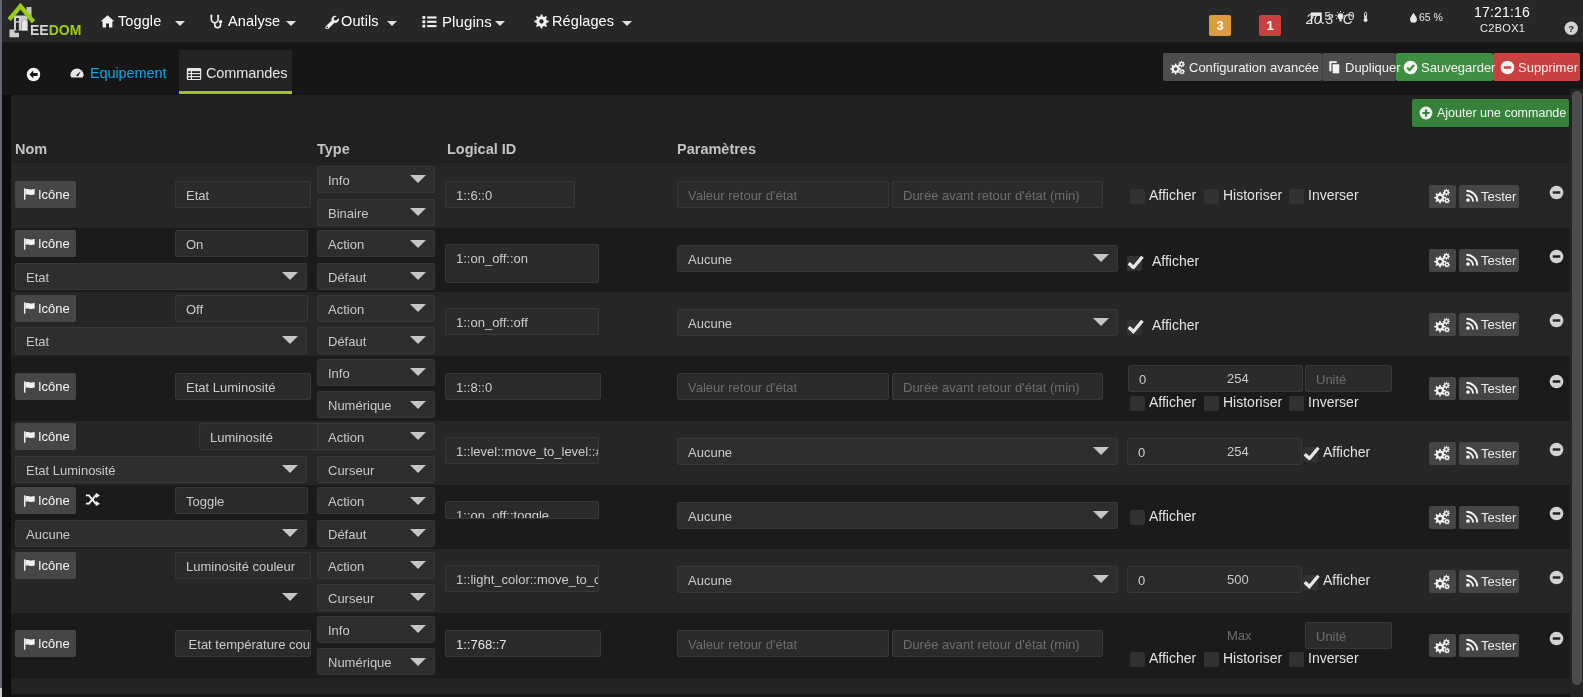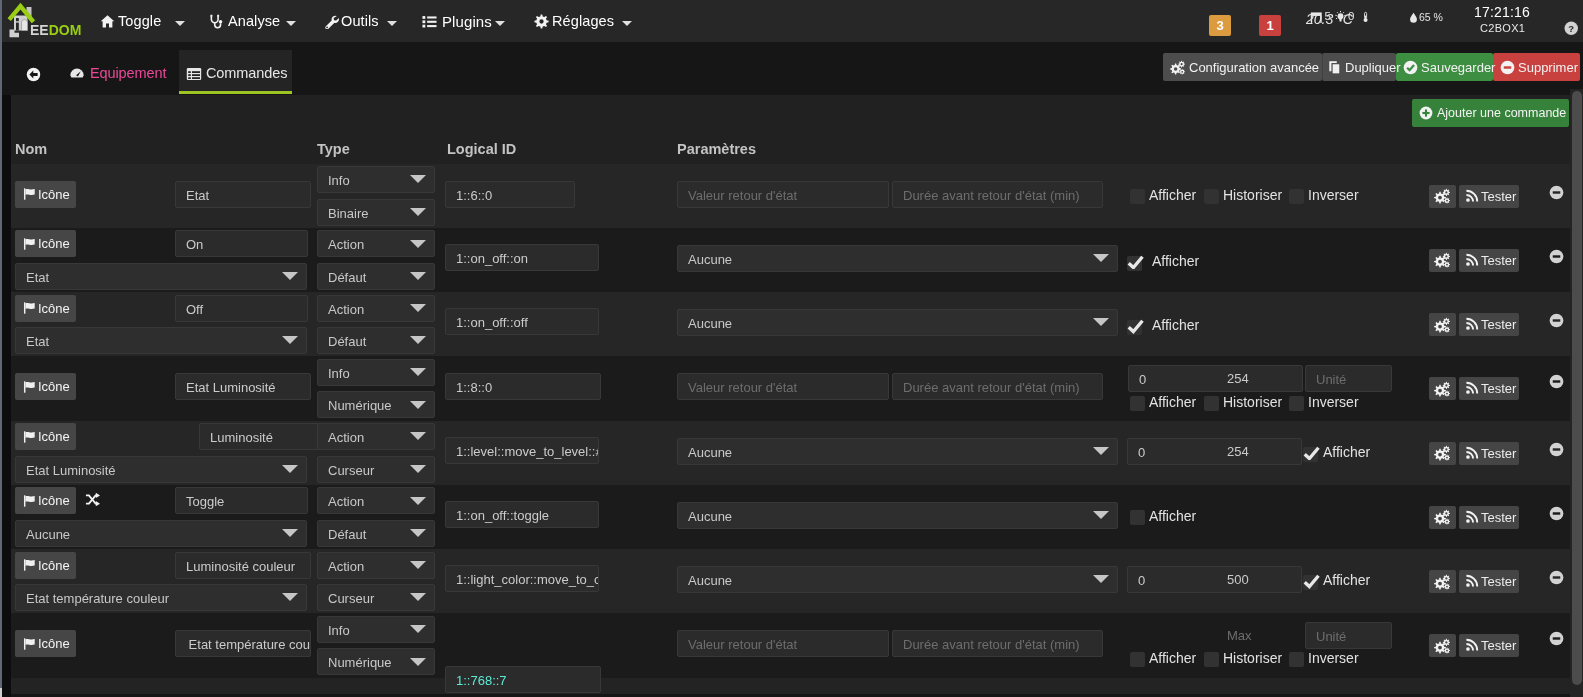--- a/index.html
+++ b/index.html
@@ -108,21 +108,21 @@
 <div class="ab" style="left:178.5px;top:50px;width:113px;height:43px;background:#242424;"></div>
 <div class="ab" style="left:178.5px;top:91px;width:113px;height:3px;background:#9cc425;"></div>
 <svg class="ab" style="left:26px;top:67px;" width="15" height="15" viewBox="0 0 16 16">
       <circle cx="8" cy="8" r="7.2" fill="#f2f2f2"></circle>
       <path fill="#161616" d="M7.8 3.8 L3.6 8 7.8 12.2 V9.6 H12.4 V6.4 H7.8 Z"></path>
     </svg>
 <svg class="ab" style="left:69px;top:66px;" width="16" height="16" viewBox="0 0 16 16">
       <path fill="#e6e6e6" d="M8 2.6 a6.6 6.6 0 0 1 6.6 6.6 l-1 2.2 H2.4 l-1-2.2 A6.6 6.6 0 0 1 8 2.6 Z"></path>
       <path fill="#161616" d="M7.1 9.2 L11.8 5.2 8.9 10.6 Z"></path>
     </svg>
-<div class="ab" style="left:90px;top:64.5px;font-size:14.5px;color:#ec4899;font-weight:400;letter-spacing:-0.1px;">Equipement</div>
+<div class="ab" style="left:90px;top:64.5px;font-size:14.5px;color:#0ea5e9;font-weight:400;letter-spacing:-0.1px;">Equipement</div>
 <svg class="ab" style="left:186px;top:66px;" width="16" height="16" viewBox="0 0 16 16">
       <rect x="0.8" y="2" width="14.4" height="12" rx="1.2" fill="#e6e6e6"></rect>
       <rect x="2.2" y="5.2" width="2.6" height="1.8" fill="#242424"></rect>
       <rect x="6" y="5.2" width="8" height="1.8" fill="#242424"></rect>
       <rect x="2.2" y="8.2" width="2.6" height="1.8" fill="#242424"></rect>
       <rect x="6" y="8.2" width="8" height="1.8" fill="#242424"></rect>
       <rect x="2.2" y="11.2" width="2.6" height="1.8" fill="#242424"></rect>
       <rect x="6" y="11.2" width="8" height="1.8" fill="#242424"></rect>
     </svg>
 <div class="ab" style="left:206px;top:64.5px;font-size:14.5px;color:#e6e6e6;font-weight:400;letter-spacing:-0.1px;">Commandes</div>
@@ -212,21 +212,21 @@
       <rect x="1.2" y="1" width="1.8" height="14" fill="#f0f0f0"></rect>
       <path fill="#f0f0f0" d="M3 2.2 C6 0.8 8.5 3.4 14.4 1.9 V8.6 C8.5 10.1 6 7.5 3 8.9 Z"></path>
     </svg>
 <div class="inp" style="left:175px;top:230.25px;width:133px;height:27px;line-height:27px;color:#cbcbcb;">On</div>
 <div class="inp" style="left:15px;top:262.75px;width:292px;height:27px;line-height:27px;color:#c8c8c8;background:#2e2e2e;">Etat</div>
 <div class="ab" style="left:282px;top:272.05px;width:0;height:0;border-left:8.0px solid transparent;border-right:8.0px solid transparent;border-top:8.32px solid #c6c6c6;"></div>
 <div class="inp" style="left:317px;top:230.25px;width:118px;height:27px;line-height:27px;color:#c8c8c8;background:#2e2e2e;">Action</div>
 <div class="ab" style="left:410px;top:239.55px;width:0;height:0;border-left:8.0px solid transparent;border-right:8.0px solid transparent;border-top:8.32px solid #c6c6c6;"></div>
 <div class="inp" style="left:317px;top:262.75px;width:118px;height:27px;line-height:27px;color:#c8c8c8;background:#2e2e2e;">Défaut</div>
 <div class="ab" style="left:410px;top:272.05px;width:0;height:0;border-left:8.0px solid transparent;border-right:8.0px solid transparent;border-top:8.32px solid #c6c6c6;"></div>
-<div class="inp" style="left:445px;top:243.75px;width:154px;height:27px;line-height:27px;color:#cbcbcb;">1::on_off::on</div>
+<div class="inp" style="left:445px;top:243.75px;width:154px;height:39px;line-height:27px;color:#cbcbcb;">1::on_off::on</div>
 <div class="inp" style="left:677px;top:244.75px;width:441px;height:27px;line-height:27px;color:#c8c8c8;background:#2e2e2e;">Aucune</div>
 <div class="ab" style="left:1093px;top:254.05px;width:0;height:0;border-left:8.0px solid transparent;border-right:8.0px solid transparent;border-top:8.32px solid #c6c6c6;"></div>
 <div class="cb" style="left:1127px;top:255.75px;"></div>
 <svg class="ab" style="left:1126.5px;top:253.75px;" width="17" height="15.5" viewBox="0 0 17 16">
       <path fill="none" stroke="#e8e8e8" stroke-width="3.4" d="M1.5 9.5 L6.3 14 15.7 2.8"></path>
     </svg>
 <div class="ab" style="left:1152px;top:252.75px;font-size:14px;color:#e2e2e2;font-weight:400;">Afficher</div>
 <div class="gbtn" style="left:1429px;top:248.75px;"></div>
 <svg class="ab" style="left:1434px;top:252.25px;" width="16" height="16" viewBox="0 0 16 16">
       <path fill="#f2f2f2" fill-rule="evenodd" d="M11.87 8.96 L11.87 10.24 L10.19 10.56 L9.64 11.88 L10.60 13.30 L9.70 14.20 L8.28 13.24 L6.96 13.79 L6.64 15.47 L5.36 15.47 L5.04 13.79 L3.72 13.24 L2.30 14.20 L1.40 13.30 L2.36 11.88 L1.81 10.56 L0.13 10.24 L0.13 8.96 L1.81 8.64 L2.36 7.32 L1.40 5.90 L2.30 5.00 L3.72 5.96 L5.04 5.41 L5.36 3.73 L6.64 3.73 L6.96 5.41 L8.28 5.96 L9.70 5.00 L10.60 5.90 L9.64 7.32 L10.19 8.64 Z M7.90 9.60 A1.9 1.9 0 1 0 4.10 9.60 A1.9 1.9 0 1 0 7.90 9.60 Z"></path>
@@ -366,21 +366,21 @@
       <path fill="#f2f2f2" d="M11.5 0.8 L16 3.6 11.5 6.4 Z"></path>
       <path fill="#f2f2f2" d="M11.5 9.6 L16 12.4 11.5 15.2 Z"></path>
     </svg>
 <div class="inp" style="left:175px;top:487.25px;width:133px;height:27px;line-height:27px;color:#cbcbcb;">Toggle</div>
 <div class="inp" style="left:15px;top:519.75px;width:292px;height:27px;line-height:27px;color:#c8c8c8;background:#2e2e2e;">Aucune</div>
 <div class="ab" style="left:282px;top:529.05px;width:0;height:0;border-left:8.0px solid transparent;border-right:8.0px solid transparent;border-top:8.32px solid #c6c6c6;"></div>
 <div class="inp" style="left:317px;top:487.25px;width:118px;height:27px;line-height:27px;color:#c8c8c8;background:#2e2e2e;">Action</div>
 <div class="ab" style="left:410px;top:496.55px;width:0;height:0;border-left:8.0px solid transparent;border-right:8.0px solid transparent;border-top:8.32px solid #c6c6c6;"></div>
 <div class="inp" style="left:317px;top:519.75px;width:118px;height:27px;line-height:27px;color:#c8c8c8;background:#2e2e2e;">Défaut</div>
 <div class="ab" style="left:410px;top:529.05px;width:0;height:0;border-left:8.0px solid transparent;border-right:8.0px solid transparent;border-top:8.32px solid #c6c6c6;"></div>
-<div class="inp" style="left:445px;top:500.75px;width:154px;height:27px;line-height:27px;color:#cbcbcb;">1::on_off::toggle</div>
+<div class="inp" style="left:445px;top:500.75px;width:154px;height:18px;line-height:27px;color:#cbcbcb;">1::on_off::toggle</div>
 <div class="inp" style="left:677px;top:501.75px;width:441px;height:27px;line-height:27px;color:#c8c8c8;background:#2e2e2e;">Aucune</div>
 <div class="ab" style="left:1093px;top:511.05px;width:0;height:0;border-left:8.0px solid transparent;border-right:8.0px solid transparent;border-top:8.32px solid #c6c6c6;"></div>
 <div class="cb" style="left:1130px;top:509.75px;"></div>
 <div class="ab" style="left:1149px;top:507.75px;font-size:14px;color:#e2e2e2;font-weight:400;">Afficher</div>
 <div class="gbtn" style="left:1429px;top:505.75px;"></div>
 <svg class="ab" style="left:1434px;top:509.25px;" width="16" height="16" viewBox="0 0 16 16">
       <path fill="#f2f2f2" fill-rule="evenodd" d="M11.87 8.96 L11.87 10.24 L10.19 10.56 L9.64 11.88 L10.60 13.30 L9.70 14.20 L8.28 13.24 L6.96 13.79 L6.64 15.47 L5.36 15.47 L5.04 13.79 L3.72 13.24 L2.30 14.20 L1.40 13.30 L2.36 11.88 L1.81 10.56 L0.13 10.24 L0.13 8.96 L1.81 8.64 L2.36 7.32 L1.40 5.90 L2.30 5.00 L3.72 5.96 L5.04 5.41 L5.36 3.73 L6.64 3.73 L6.96 5.41 L8.28 5.96 L9.70 5.00 L10.60 5.90 L9.64 7.32 L10.19 8.64 Z M7.90 9.60 A1.9 1.9 0 1 0 4.10 9.60 A1.9 1.9 0 1 0 7.90 9.60 Z"></path>
       <path fill="#f2f2f2" fill-rule="evenodd" d="M15.98 4.01 L15.98 4.79 L14.93 4.98 L14.60 5.78 L15.21 6.66 L14.66 7.21 L13.78 6.60 L12.98 6.93 L12.79 7.98 L12.01 7.98 L11.82 6.93 L11.02 6.60 L10.14 7.21 L9.59 6.66 L10.20 5.78 L9.87 4.98 L8.82 4.79 L8.82 4.01 L9.87 3.82 L10.20 3.02 L9.59 2.14 L10.14 1.59 L11.02 2.20 L11.82 1.87 L12.01 0.82 L12.79 0.82 L12.98 1.87 L13.78 2.20 L14.66 1.59 L15.21 2.14 L14.60 3.02 L14.93 3.82 Z M13.50 4.40 A1.1 1.1 0 1 0 11.30 4.40 A1.1 1.1 0 1 0 13.50 4.40 Z"></path>
       <path fill="#f2f2f2" fill-rule="evenodd" d="M15.98 12.28 L15.98 12.92 L15.14 13.09 L14.86 13.77 L15.34 14.48 L14.88 14.94 L14.17 14.46 L13.49 14.74 L13.32 15.58 L12.68 15.58 L12.51 14.74 L11.83 14.46 L11.12 14.94 L10.66 14.48 L11.14 13.77 L10.86 13.09 L10.02 12.92 L10.02 12.28 L10.86 12.11 L11.14 11.43 L10.66 10.72 L11.12 10.26 L11.83 10.74 L12.51 10.46 L12.68 9.62 L13.32 9.62 L13.49 10.46 L14.17 10.74 L14.88 10.26 L15.34 10.72 L14.86 11.43 L15.14 12.11 Z M13.90 12.60 A0.9 0.9 0 1 0 12.10 12.60 A0.9 0.9 0 1 0 13.90 12.60 Z"></path>
     </svg>
@@ -393,21 +393,20 @@
 <svg class="ab" style="left:1549px;top:505.75px;" width="15" height="15" viewBox="0 0 16 16">
       <circle cx="8" cy="8" r="7.3" fill="#d2d2d2"></circle>
       <rect x="4" y="6.7" width="8" height="2.6" fill="#1b1b1b"></rect>
     </svg>
 <div class="icbtn" style="left:15px;top:551.5px;">Icône</div>
 <svg class="ab" style="left:22.5px;top:558.0px;" width="13" height="14" viewBox="0 0 16 16">
       <rect x="1.2" y="1" width="1.8" height="14" fill="#f0f0f0"></rect>
       <path fill="#f0f0f0" d="M3 2.2 C6 0.8 8.5 3.4 14.4 1.9 V8.6 C8.5 10.1 6 7.5 3 8.9 Z"></path>
     </svg>
 <div class="inp" style="left:175px;top:551.5px;width:136px;height:27px;line-height:27px;color:#cbcbcb;">Luminosité couleur</div>
-<div class="inp" style="left:15px;top:584.0px;width:292px;height:27px;line-height:27px;color:#c8c8c8;background:#2e2e2e;">Etat température couleur</div>
 <div class="ab" style="left:282px;top:593.3px;width:0;height:0;border-left:8.0px solid transparent;border-right:8.0px solid transparent;border-top:8.32px solid #c6c6c6;"></div>
 <div class="inp" style="left:317px;top:551.5px;width:118px;height:27px;line-height:27px;color:#c8c8c8;background:#2e2e2e;">Action</div>
 <div class="ab" style="left:410px;top:560.8px;width:0;height:0;border-left:8.0px solid transparent;border-right:8.0px solid transparent;border-top:8.32px solid #c6c6c6;"></div>
 <div class="inp" style="left:317px;top:584.0px;width:118px;height:27px;line-height:27px;color:#c8c8c8;background:#2e2e2e;">Curseur</div>
 <div class="ab" style="left:410px;top:593.3px;width:0;height:0;border-left:8.0px solid transparent;border-right:8.0px solid transparent;border-top:8.32px solid #c6c6c6;"></div>
 <div class="inp" style="left:445px;top:565.0px;width:154px;height:27px;line-height:27px;color:#cbcbcb;">1::light_color::move_to_co</div>
 <div class="inp" style="left:677px;top:566.0px;width:441px;height:27px;line-height:27px;color:#c8c8c8;background:#2e2e2e;">Aucune</div>
 <div class="ab" style="left:1093px;top:575.3px;width:0;height:0;border-left:8.0px solid transparent;border-right:8.0px solid transparent;border-top:8.32px solid #c6c6c6;"></div>
 <div class="inp" style="left:1127px;top:566.0px;width:175px;height:27px;line-height:27px;color:#cbcbcb;">0</div>
 <div class="ab" style="left:1227px;top:566.0px;height:27px;line-height:27px;font-size:13px;color:#cbcbcb;">500</div>
@@ -435,21 +434,21 @@
 <div class="icbtn" style="left:15px;top:630.25px;">Icône</div>
 <svg class="ab" style="left:22.5px;top:636.75px;" width="13" height="14" viewBox="0 0 16 16">
       <rect x="1.2" y="1" width="1.8" height="14" fill="#f0f0f0"></rect>
       <path fill="#f0f0f0" d="M3 2.2 C6 0.8 8.5 3.4 14.4 1.9 V8.6 C8.5 10.1 6 7.5 3 8.9 Z"></path>
     </svg>
 <div class="inp" style="left:175px;top:630.25px;width:136px;height:27px;line-height:27px;color:#cbcbcb;text-align:right;">Etat température cou</div>
 <div class="inp" style="left:317px;top:615.75px;width:118px;height:27px;line-height:27px;color:#c8c8c8;background:#2e2e2e;">Info</div>
 <div class="ab" style="left:410px;top:625.05px;width:0;height:0;border-left:8.0px solid transparent;border-right:8.0px solid transparent;border-top:8.32px solid #c6c6c6;"></div>
 <div class="inp" style="left:317px;top:648.25px;width:118px;height:27px;line-height:27px;color:#c8c8c8;background:#2e2e2e;">Numérique</div>
 <div class="ab" style="left:410px;top:657.55px;width:0;height:0;border-left:8.0px solid transparent;border-right:8.0px solid transparent;border-top:8.32px solid #c6c6c6;"></div>
-<div class="inp" style="left:445px;top:630.25px;width:156px;height:27px;line-height:27px;color:#5eead4;margin-top:36px;">1::768::7</div>
+<div class="inp" style="left:445px;top:630.25px;width:156px;height:27px;line-height:27px;color:#e5e5e5;">1::768::7</div>
 <div class="inp" style="left:677px;top:630.25px;width:212px;height:27px;line-height:27px;color:#6d6d6d;">Valeur retour d'état</div>
 <div class="inp" style="left:892px;top:630.25px;width:211px;height:27px;line-height:27px;color:#6d6d6d;">Durée avant retour d'état (min)</div>
 <div class="ab" style="left:1227px;top:622.25px;height:27px;line-height:27px;font-size:13px;color:#6d6d6d;">Max</div>
 <div class="inp" style="left:1305px;top:622.25px;width:87px;height:27px;line-height:27px;color:#6d6d6d;">Unité</div>
 <div class="cb" style="left:1130px;top:652.25px;"></div>
 <div class="ab" style="left:1149px;top:650.25px;font-size:14px;color:#e2e2e2;font-weight:400;">Afficher</div>
 <div class="cb" style="left:1204px;top:652.25px;"></div>
 <div class="ab" style="left:1223px;top:650.25px;font-size:14px;color:#e2e2e2;font-weight:400;">Historiser</div>
 <div class="cb" style="left:1289px;top:652.25px;"></div>
 <div class="ab" style="left:1308px;top:650.25px;font-size:14px;color:#e2e2e2;font-weight:400;">Inverser</div>

